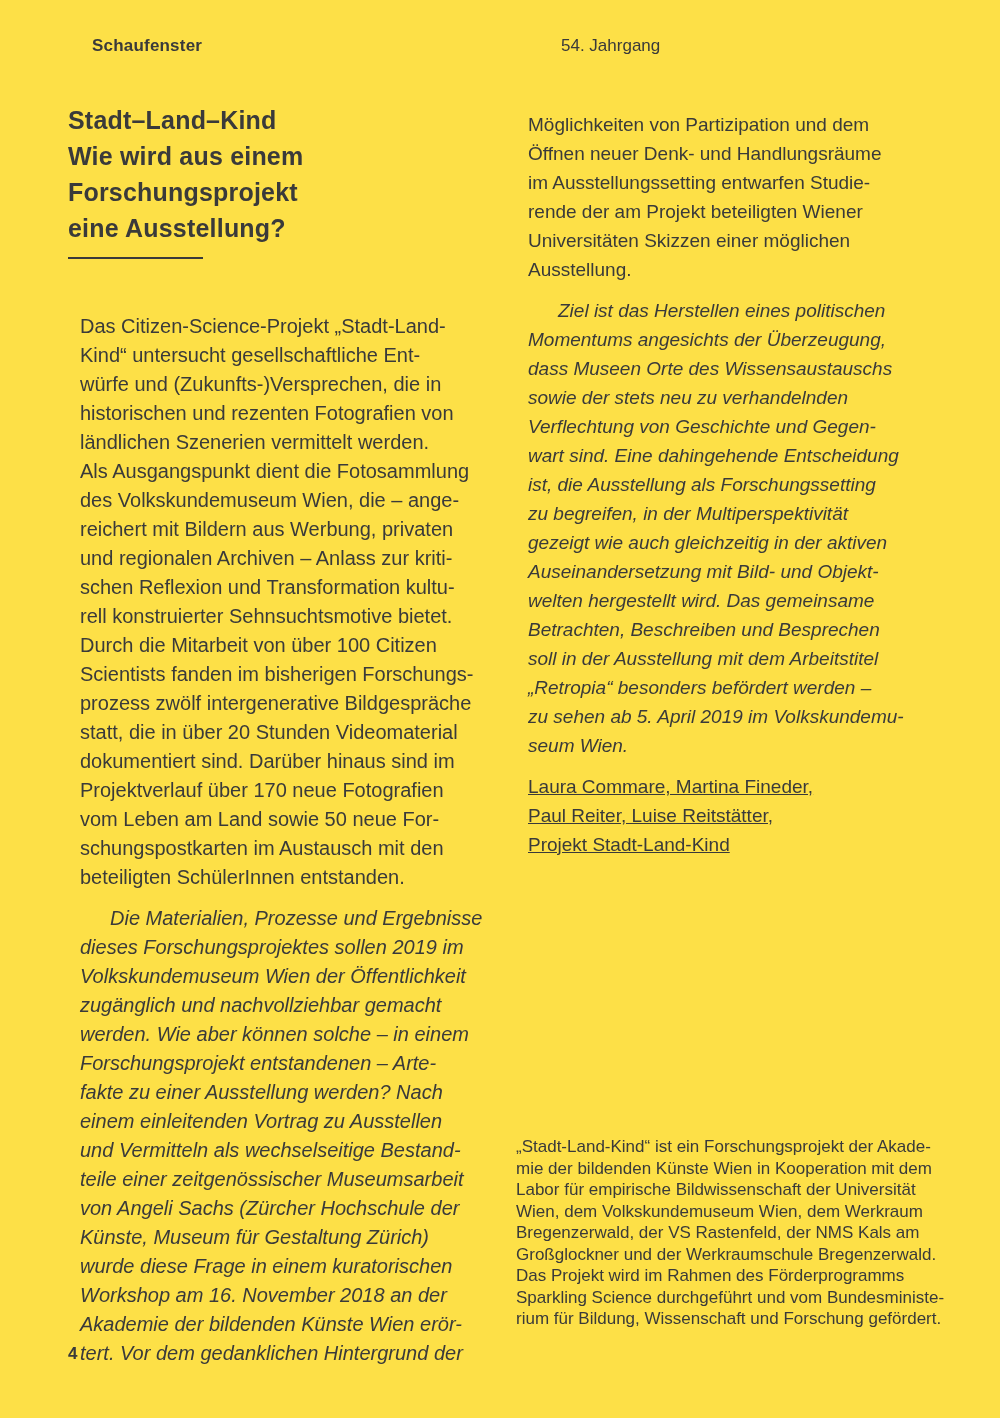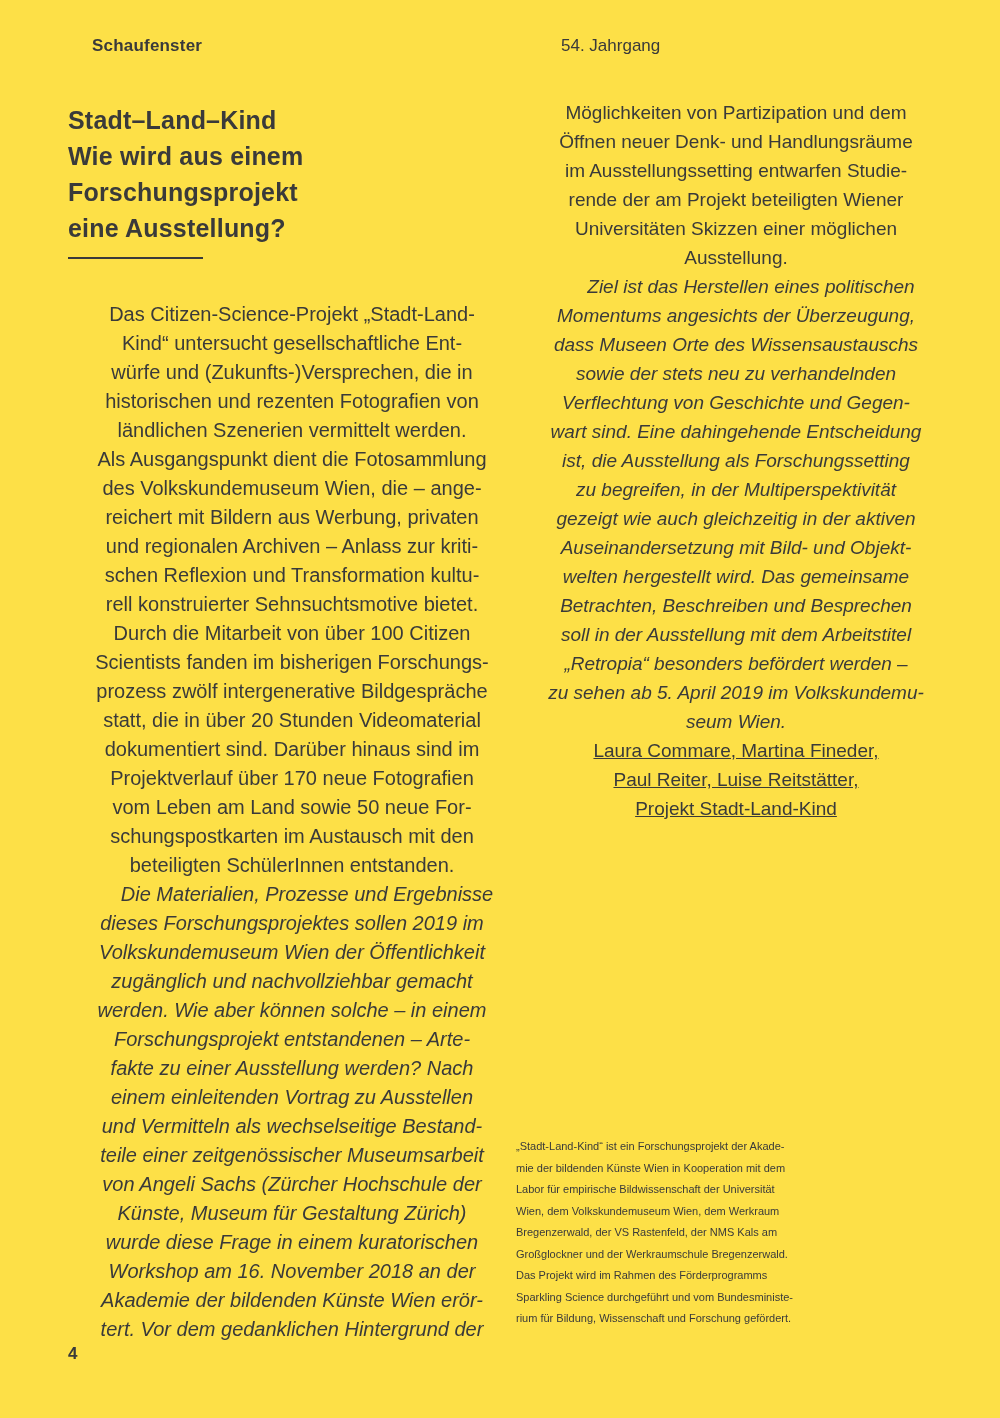--- a/index.html
+++ b/index.html
@@ -60,39 +60,38 @@
   }
   .col-right {
     position: absolute;
     left: 516px;
     top: 98px;
     width: 440px;
     font-size: 19px;
     line-height: 29px;
   }
   p.body-para {
-    margin: 0;
+    margin: 12px;
     white-space: pre-line;
-    text-align: center;
   }
   p.indent-para {
     text-indent: 30px;
     font-style: italic;
   }
   .authors {
     margin: 29px 0 0 0;
     white-space: pre-line;
     text-decoration: underline;
   }
   .footnote {
     position: absolute;
     left: 516px;
     top: 1136px;
     width: 432px;
-    font-size: 11px;
+    font-size: 17px;
     line-height: 21.5px;
     white-space: pre-line;
   }
   .page-number {
     position: absolute;
     left: 68px;
     top: 1344px;
     font-size: 17px;
     font-weight: bold;
   }

